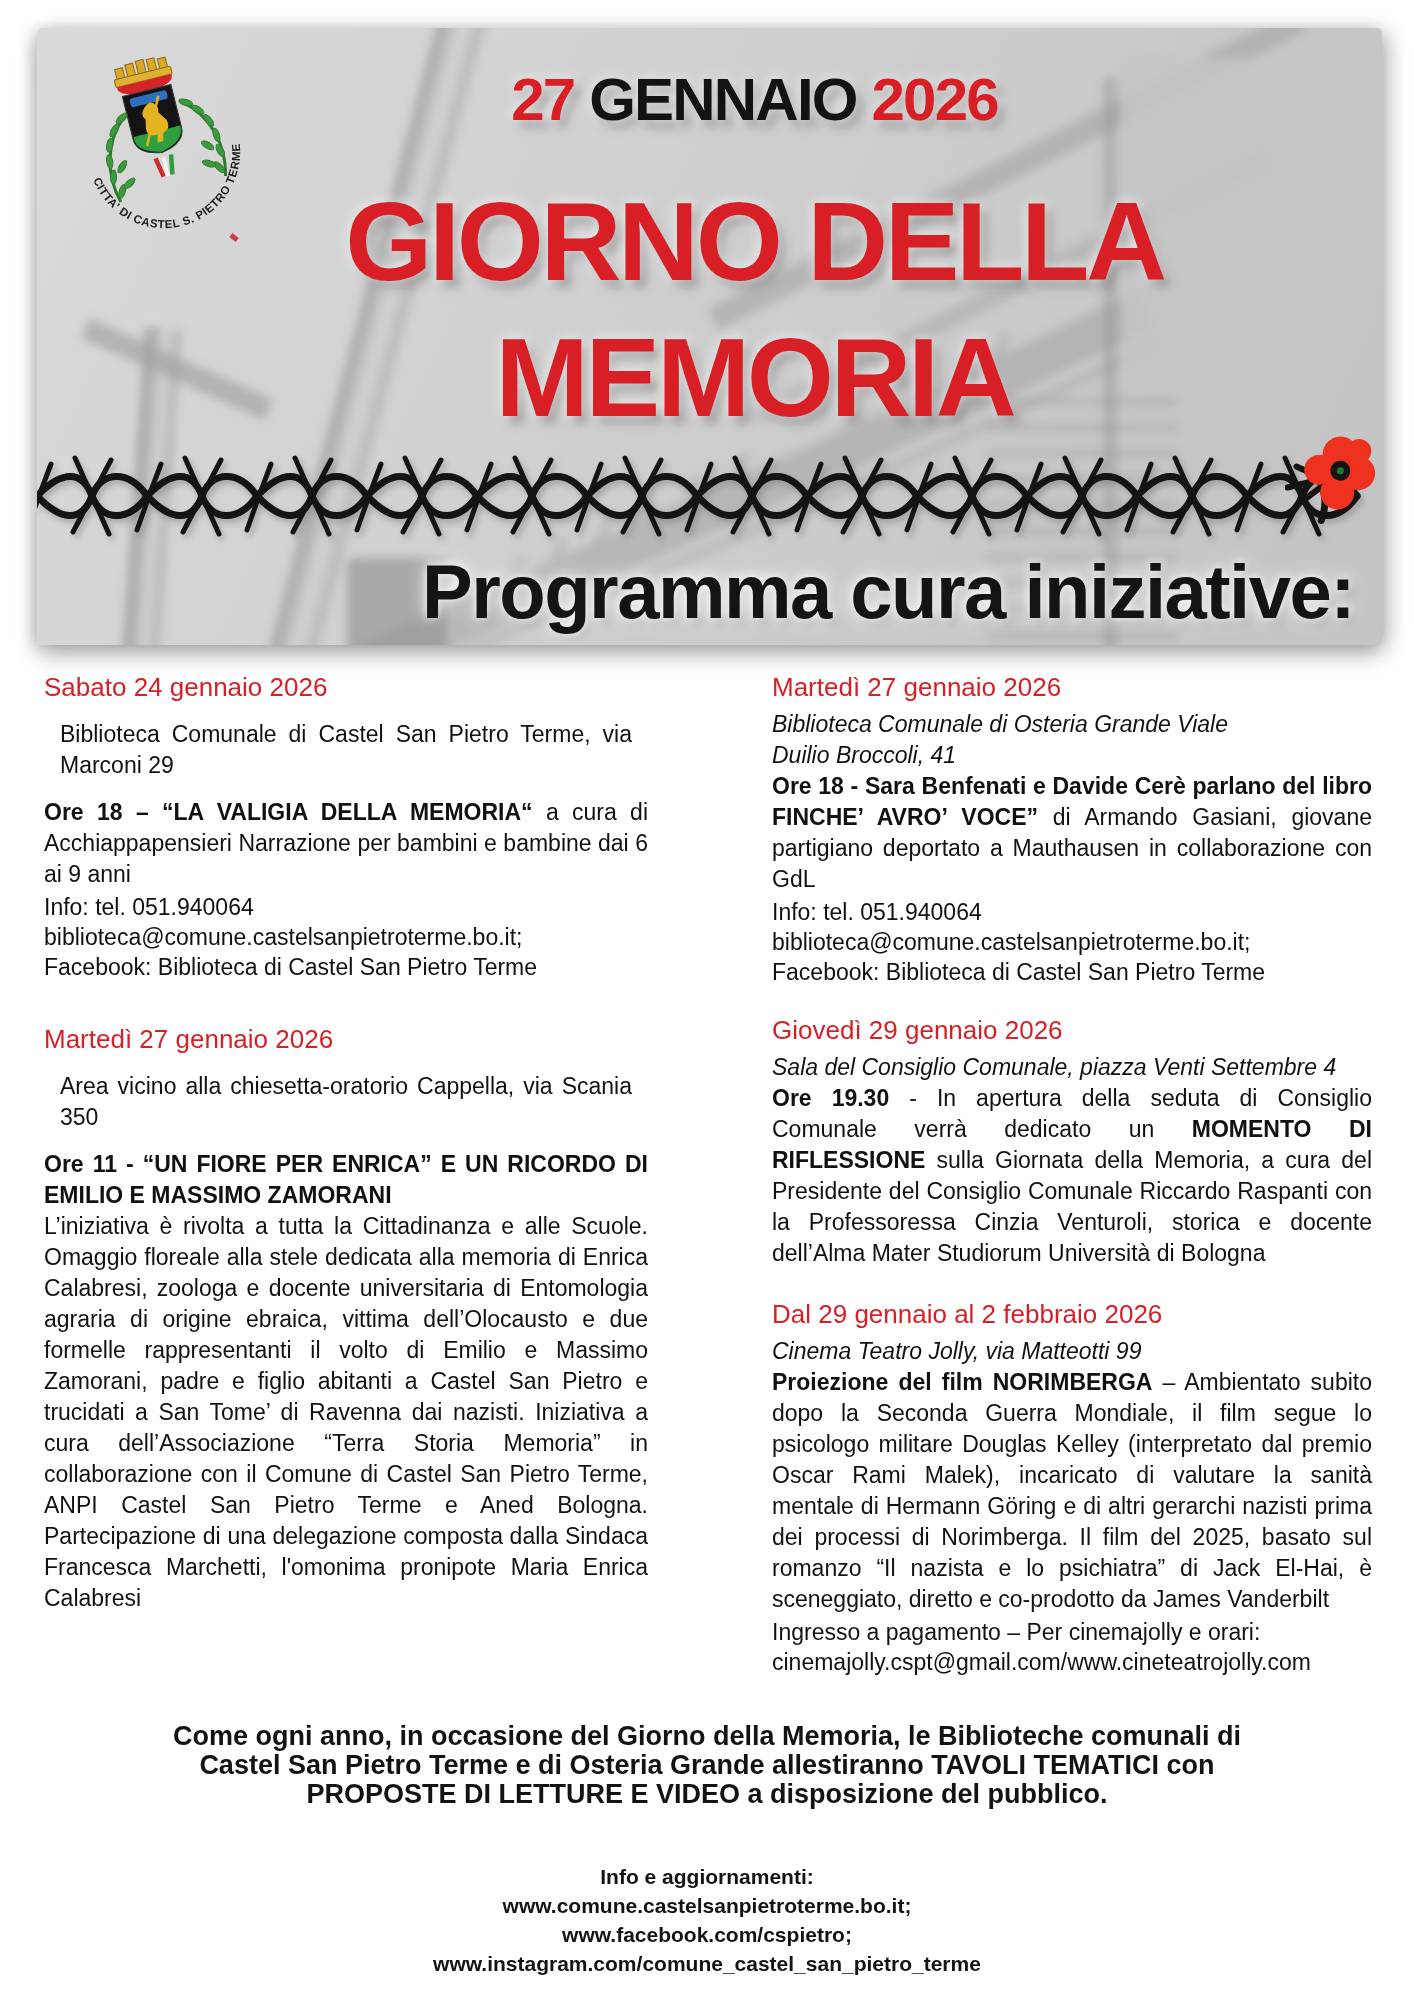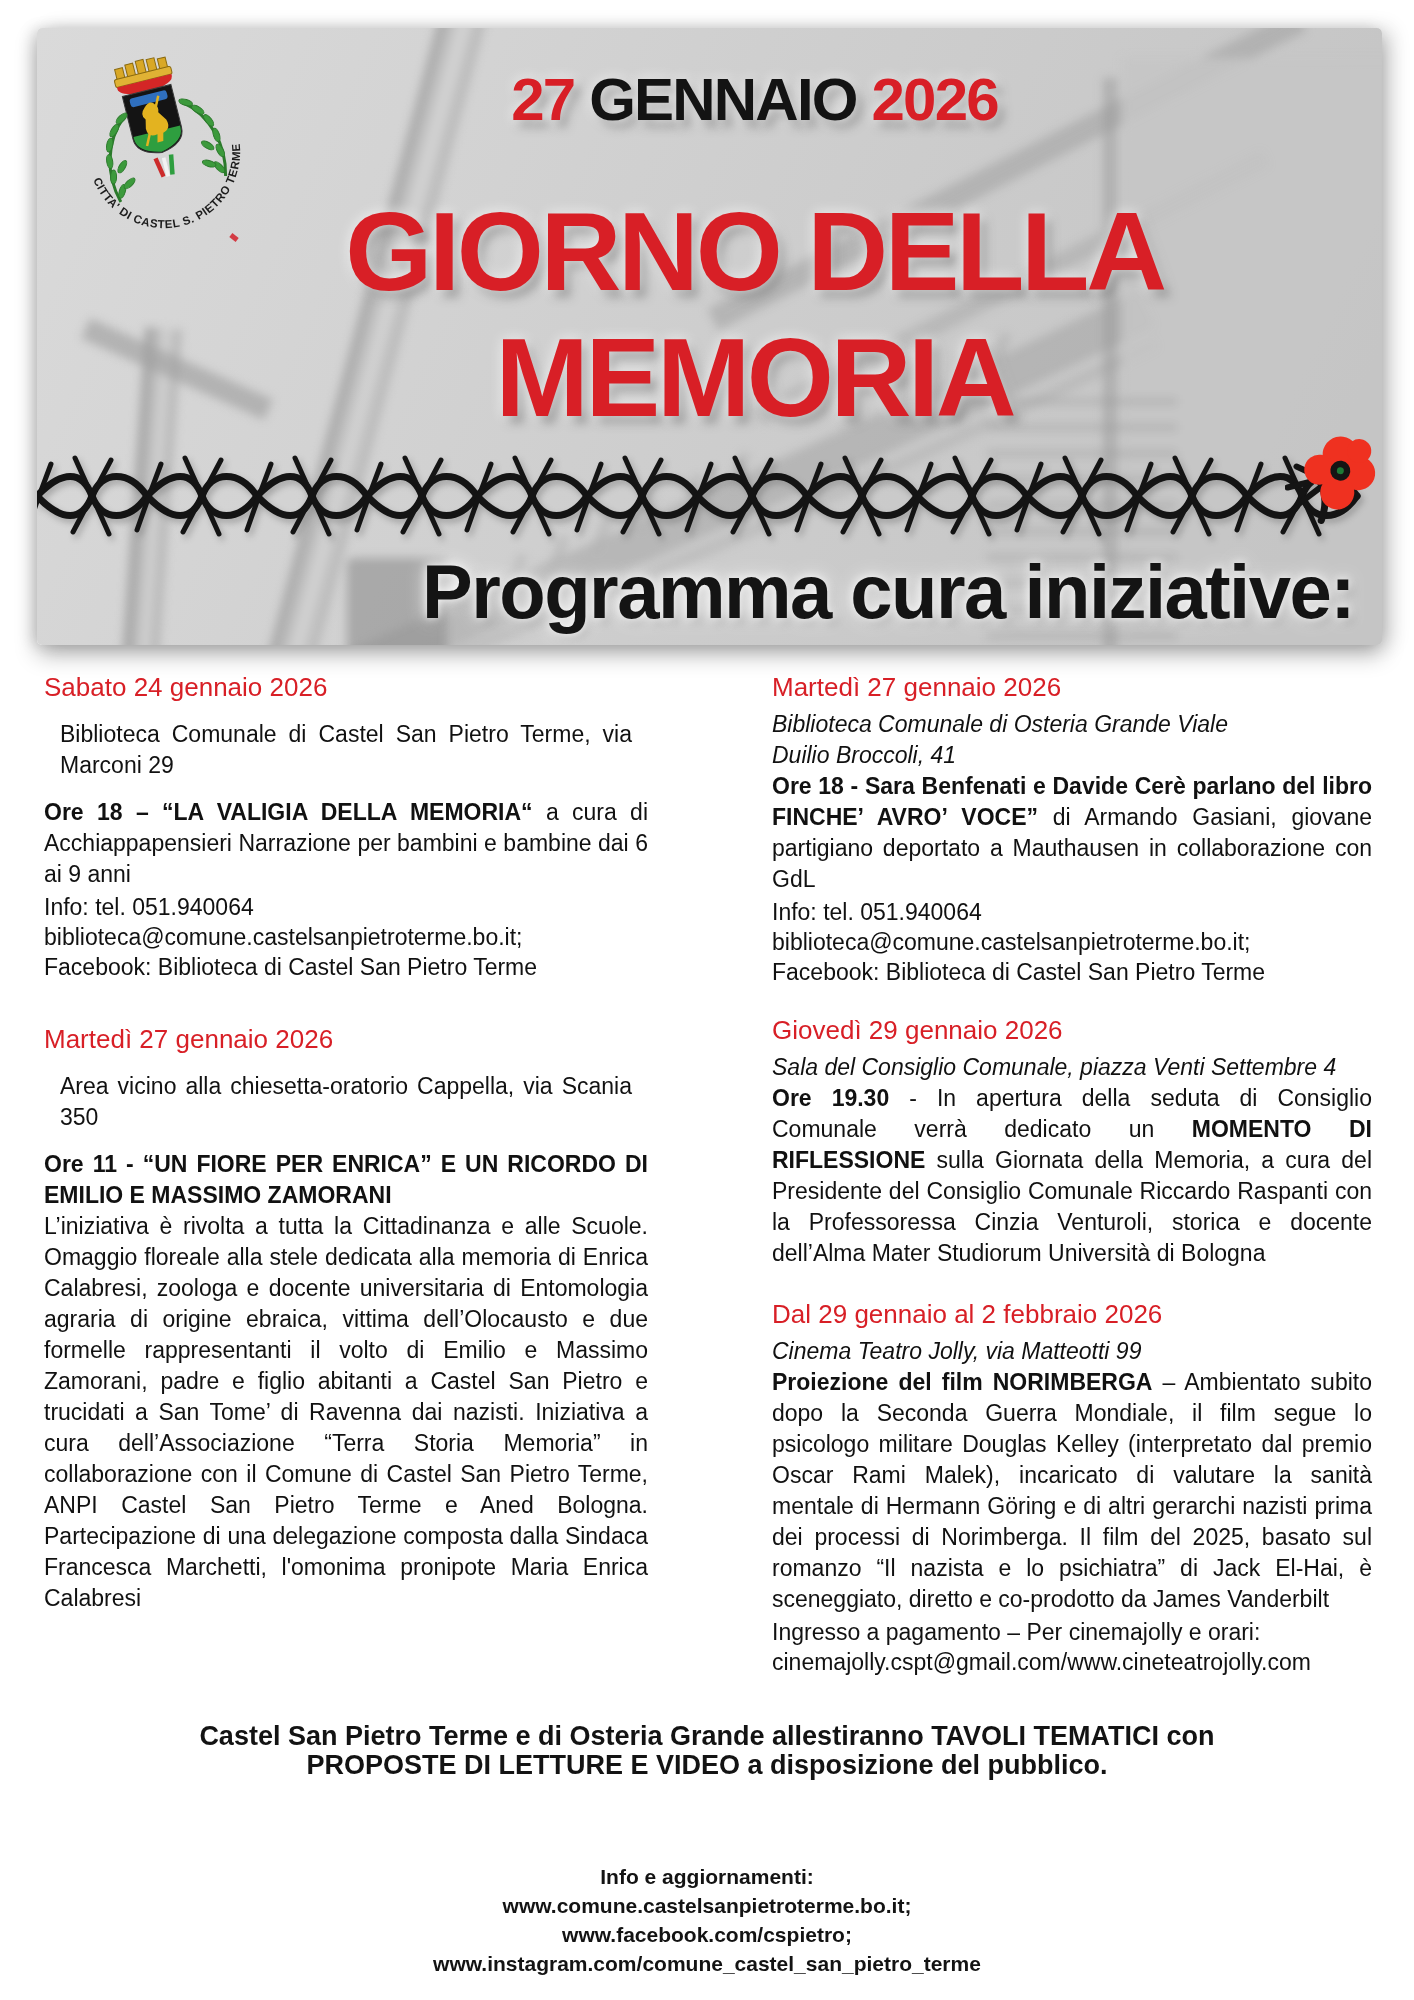--- a/index.html
+++ b/index.html
@@ -32,21 +32,21 @@
     background:repeating-linear-gradient(180deg,#9a9a9a 0 7px,transparent 7px 26px);}
   .vline{position:absolute;left:1066px;top:50px;width:14px;height:580px;background:#989898;opacity:.5;}
   .speck{position:absolute;left:193px;top:207px;width:8px;height:5px;background:#d2202a;opacity:.85;transform:rotate(38deg);}
   
   .logo{position:absolute;left:40px;top:28px;width:176px;height:200px;}
   
   .title-wrap{position:absolute;left:100px;right:10px;top:0;text-align:center;}
   .title-line{font-weight:700;letter-spacing:-0.03em;line-height:1;
     text-shadow:0 0 14px rgba(255,255,255,.75), 6px 7px 10px rgba(95,95,95,.5);}
   .t1{position:absolute;left:0;right:0;top:42px;font-size:60px;}
-  .t2{position:absolute;left:0;right:0;top:168px;font-size:112px;}
+  .t2{position:absolute;left:0;right:0;top:158px;font-size:112px;}
   .t3{position:absolute;left:0;right:0;top:294px;font-size:112px;}
   .red{color:#d81f26;}
   .blk{color:#131313;}
   
   .wire{position:absolute;left:0px;top:400px;width:1330px;height:136px;
     filter:drop-shadow(3px 4px 3px rgba(110,110,110,.45));}
   .poppy{position:absolute;left:1248px;top:392px;width:100px;height:120px;}
   
   .subtitle{position:absolute;right:28px;top:520px;font-size:76px;font-weight:700;letter-spacing:-0.02em;color:#141414;
     text-shadow:0 0 10px rgba(255,255,255,.95),0 0 20px rgba(255,255,255,.85),4px 5px 8px rgba(110,110,110,.4);}
@@ -248,20 +248,21 @@
     <p class="body-p"><span class="b">Proiezione del film NORIMBERGA</span><span> – Ambientato subito dopo la Seconda Guerra Mondiale, il film segue lo psicologo militare Douglas Kelley (interpretato dal premio Oscar Rami Malek), incaricato di valutare la sanità mentale di Hermann Göring e di altri gerarchi nazisti prima dei processi di Norimberga. Il film del 2025, basato sul romanzo “Il nazista e lo psichiatra” di Jack El-Hai, è sceneggiato, diretto e co-prodotto da James Vanderbilt</span></p>
     <div class="info-lines">
       <div>Ingresso a pagamento – Per cinemajolly e orari:</div>
       <div>cinemajolly.cspt@gmail.com/www.cineteatrojolly.com</div>
     </div>
   </div>
 
 </div>
 
 <div class="notice">
+  <div>Come ogni anno, in occasione del Giorno della Memoria, le Biblioteche comunali di</div>
   <div>Castel San Pietro Terme e di Osteria Grande allestiranno TAVOLI TEMATICI con</div>
   <div>PROPOSTE DI LETTURE E VIDEO a disposizione del pubblico.</div>
 </div>
 
 <div class="contacts">
   <div>Info e aggiornamenti:</div>
   <div>www.comune.castelsanpietroterme.bo.it;</div>
   <div>www.facebook.com/cspietro;</div>
   <div>www.instagram.com/comune_castel_san_pietro_terme</div>
 </div>

